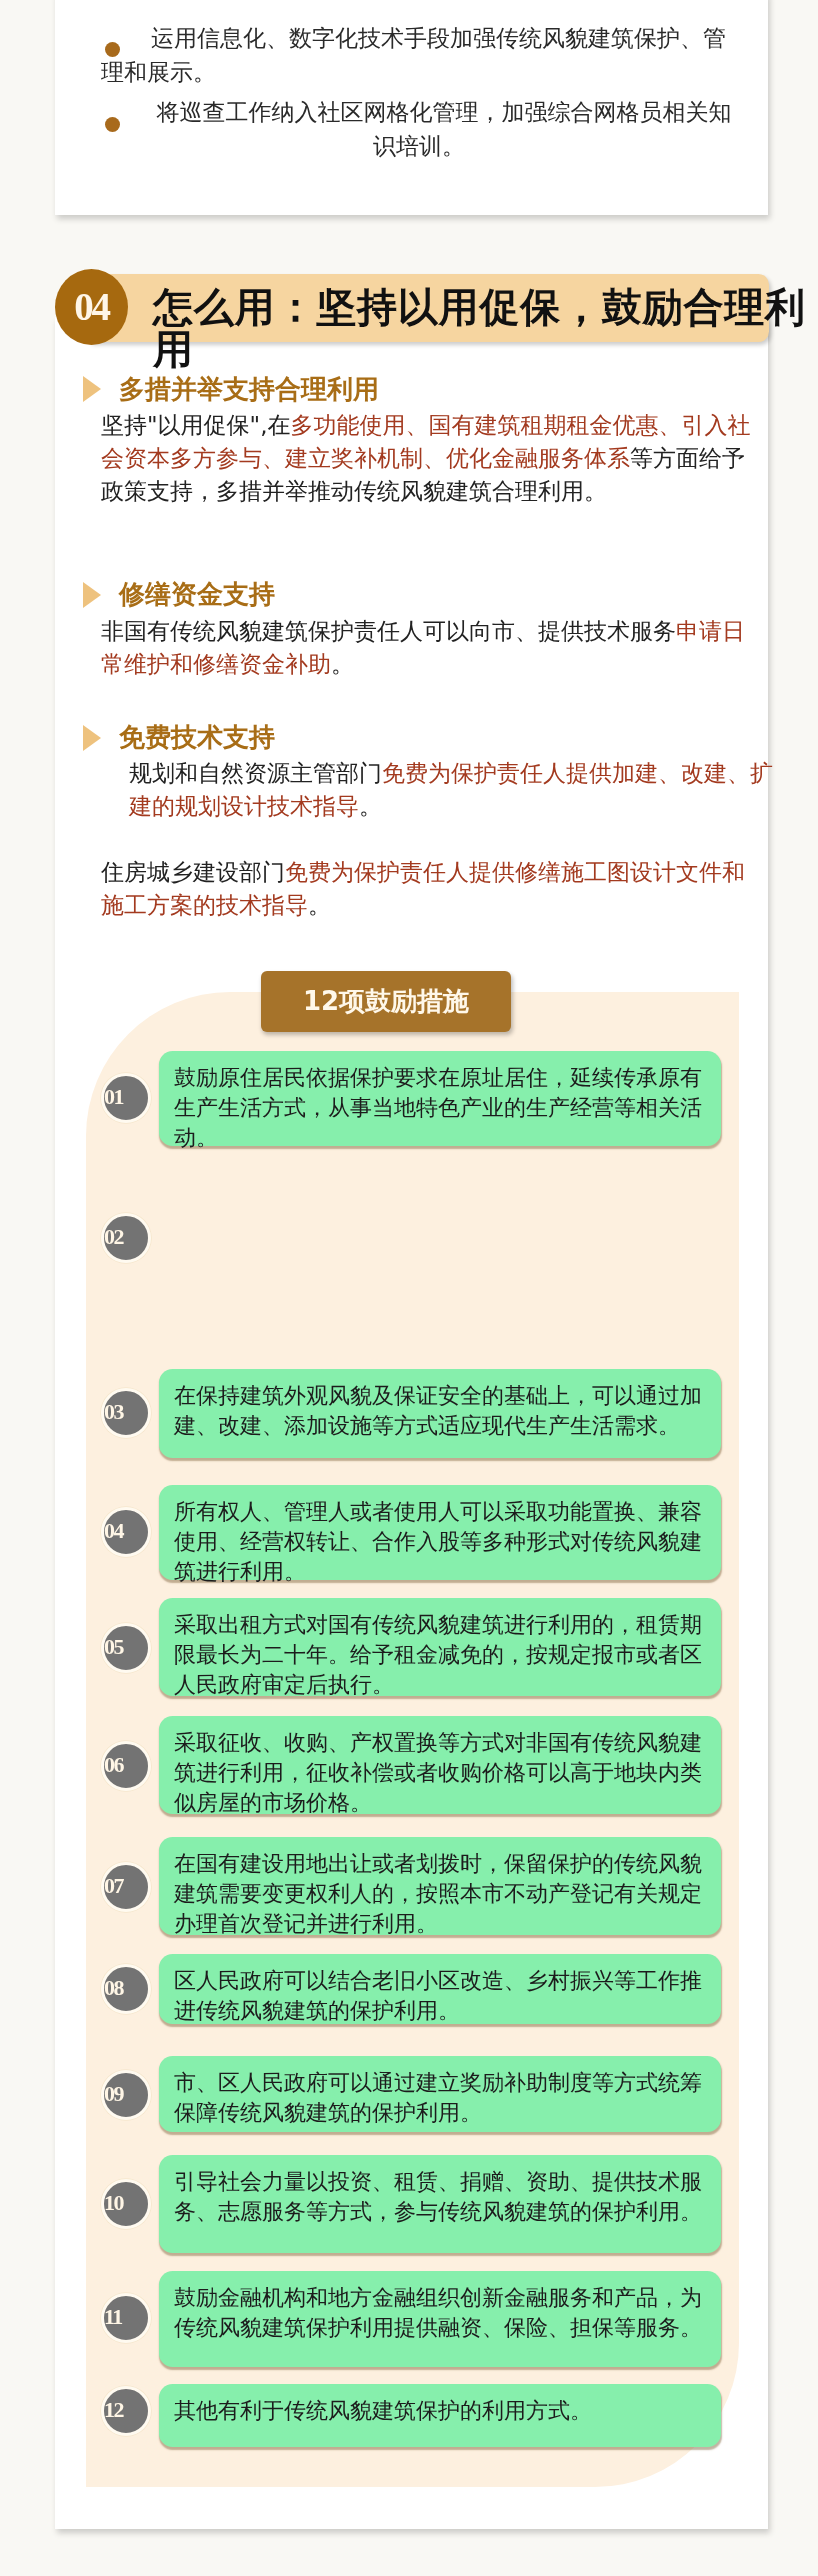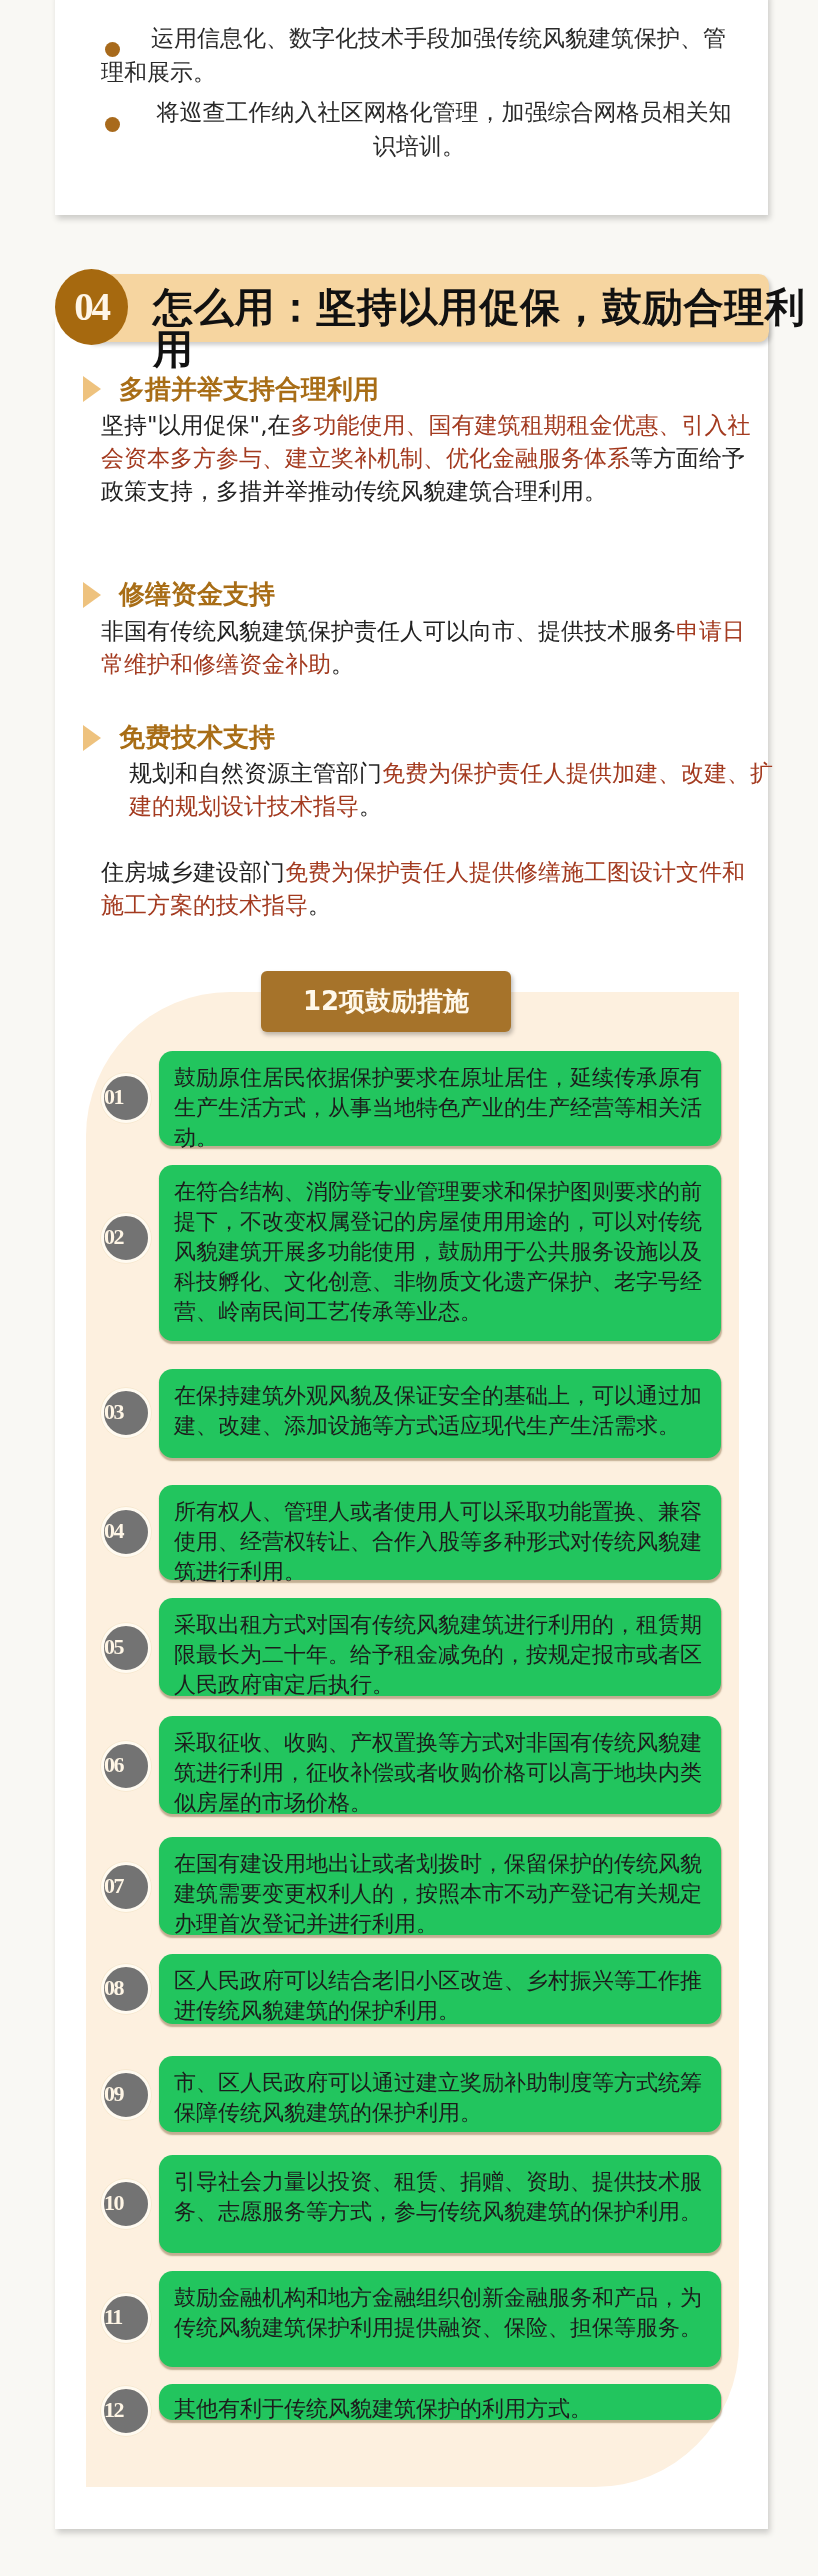--- a/index.html
+++ b/index.html
@@ -129,21 +129,21 @@
       color: #fff8ea;
       font-size: 26px;
       font-weight: bold;
       line-height: 61px;
       text-align: center;
     }
     .measure {
       position: absolute;
       left: 159px;
       width: 562px;
-      background: #22c55e;
+      background: #86efac;
       border-radius: 13.6px;
       box-shadow: 0.8px 2.3px 1.5px rgba(120,90,50,0.45);
       padding: 12px 13.6px 12px 15px;
       font-size: 22px;
       line-height: 30px;
       color: #1c1c1c;
     }
     .measure-num {
       position: absolute;
       left: 101px;
@@ -208,21 +208,20 @@
     <span>住房城乡建设部门</span><span class="hl">免费为保护责任人提供修缮施工图设计文件和施工方案的技术指导</span><span>。</span>
   </div>
 
   <div class="panel"></div>
   <div class="panel-title">12项鼓励措施</div>
 
   <div class="measure-num" style="top:1073px;">01</div>
   <div class="measure" style="top:1051px;height:95px;">鼓励原住居民依据保护要求在原址居住，延续传承原有生产生活方式，从事当地特色产业的生产经营等相关活动。</div>
 
   <div class="measure-num" style="top:1213px;">02</div>
-  <div class="measure" style="top:1165px;height:176px;">在符合结构、消防等专业管理要求和保护图则要求的前提下，不改变权属登记的房屋使用用途的，可以对传统风貌建筑开展多功能使用，鼓励用于公共服务设施以及科技孵化、文化创意、非物质文化遗产保护、老字号经营、岭南民间工艺传承等业态。</div>
 
   <div class="measure-num" style="top:1388px;">03</div>
   <div class="measure" style="top:1369px;height:89px;">在保持建筑外观风貌及保证安全的基础上，可以通过加建、改建、添加设施等方式适应现代生产生活需求。</div>
 
   <div class="measure-num" style="top:1507px;">04</div>
   <div class="measure" style="top:1485px;height:95px;">所有权人、管理人或者使用人可以采取功能置换、兼容使用、经营权转让、合作入股等多种形式对传统风貌建筑进行利用。</div>
 
   <div class="measure-num" style="top:1623px;">05</div>
   <div class="measure" style="top:1598px;height:98px;">采取出租方式对国有传统风貌建筑进行利用的，租赁期限最长为二十年。给予租金减免的，按规定报市或者区人民政府审定后执行。</div>
 
@@ -238,16 +237,16 @@
   <div class="measure-num" style="top:2070px;">09</div>
   <div class="measure" style="top:2056px;height:76px;">市、区人民政府可以通过建立奖励补助制度等方式统筹保障传统风貌建筑的保护利用。</div>
 
   <div class="measure-num" style="top:2179px;">10</div>
   <div class="measure" style="top:2155px;height:98px;">引导社会力量以投资、租赁、捐赠、资助、提供技术服务、志愿服务等方式，参与传统风貌建筑的保护利用。</div>
 
   <div class="measure-num" style="top:2293px;">11</div>
   <div class="measure" style="top:2271px;height:96px;">鼓励金融机构和地方金融组织创新金融服务和产品，为传统风貌建筑保护利用提供融资、保险、担保等服务。</div>
 
   <div class="measure-num" style="top:2386px;">12</div>
-  <div class="measure" style="top:2384px;height:36px;line-height:29px;font-family:Liberation Mono, monospace;">其他有利于传统风貌建筑保护的利用方式。</div>
+  <div class="measure" style="top:2384px;height:63px;line-height:29px;">其他有利于传统风貌建筑保护的利用方式。</div>
 
 </div>
 
 
 </body></html>

